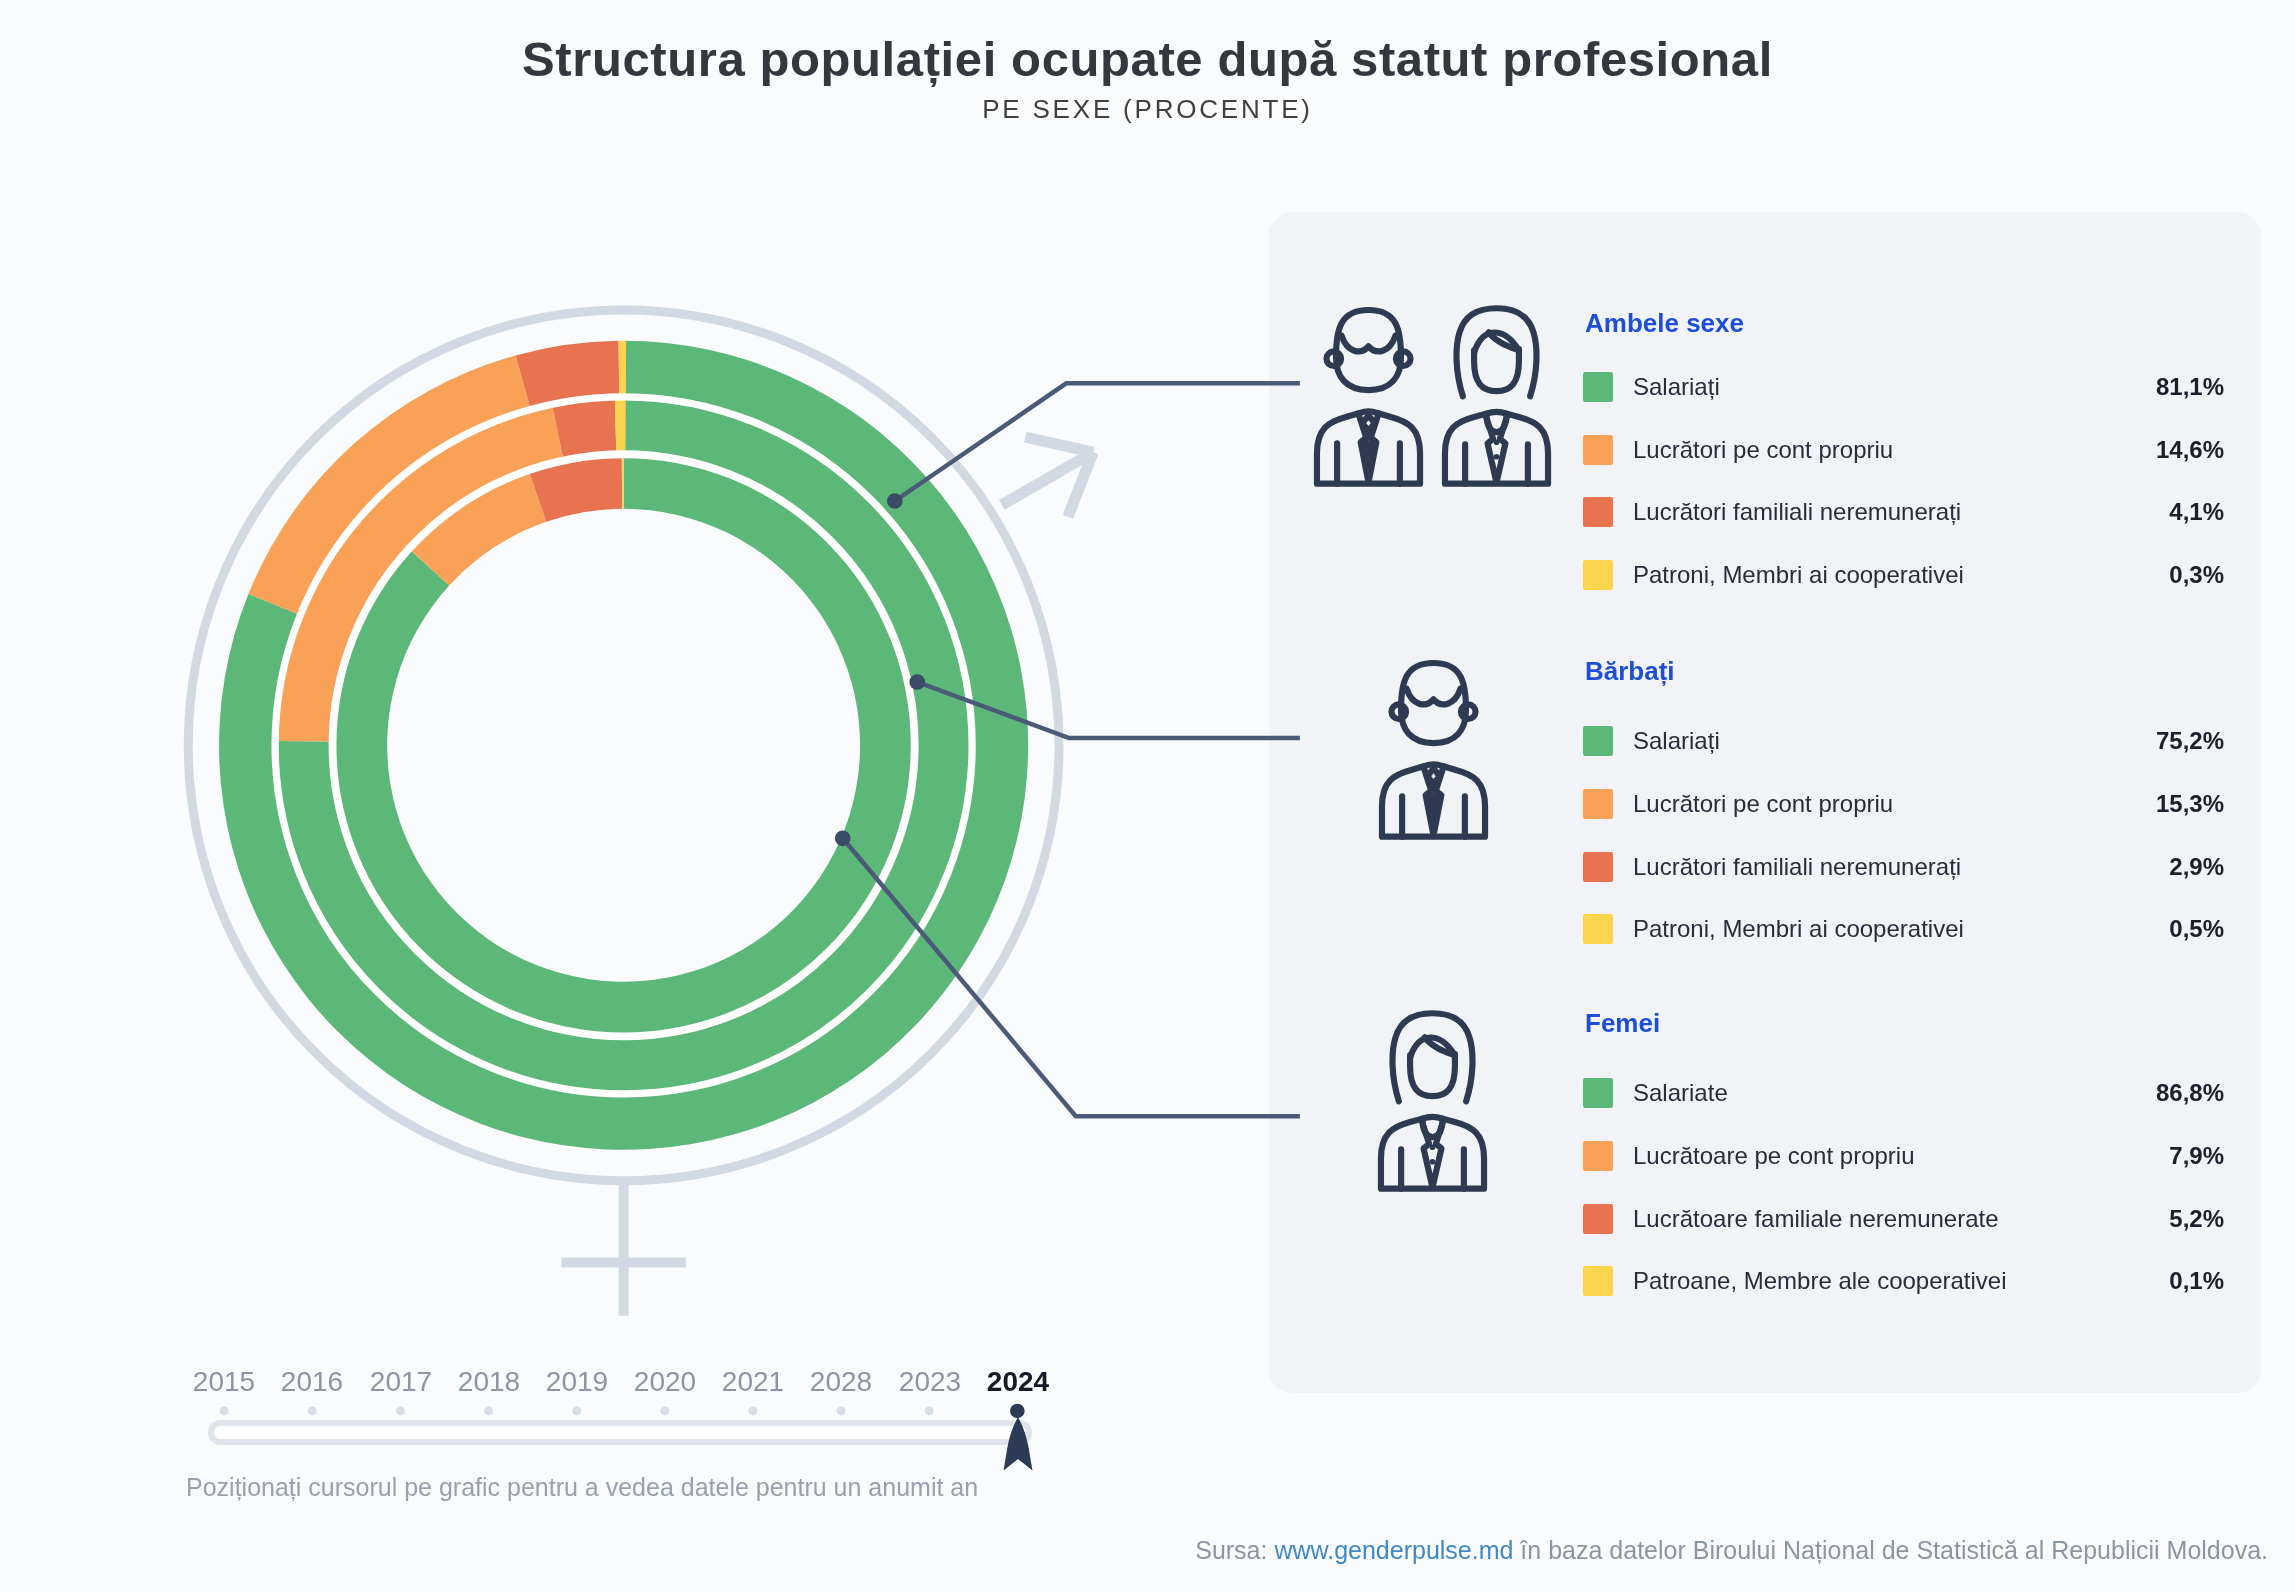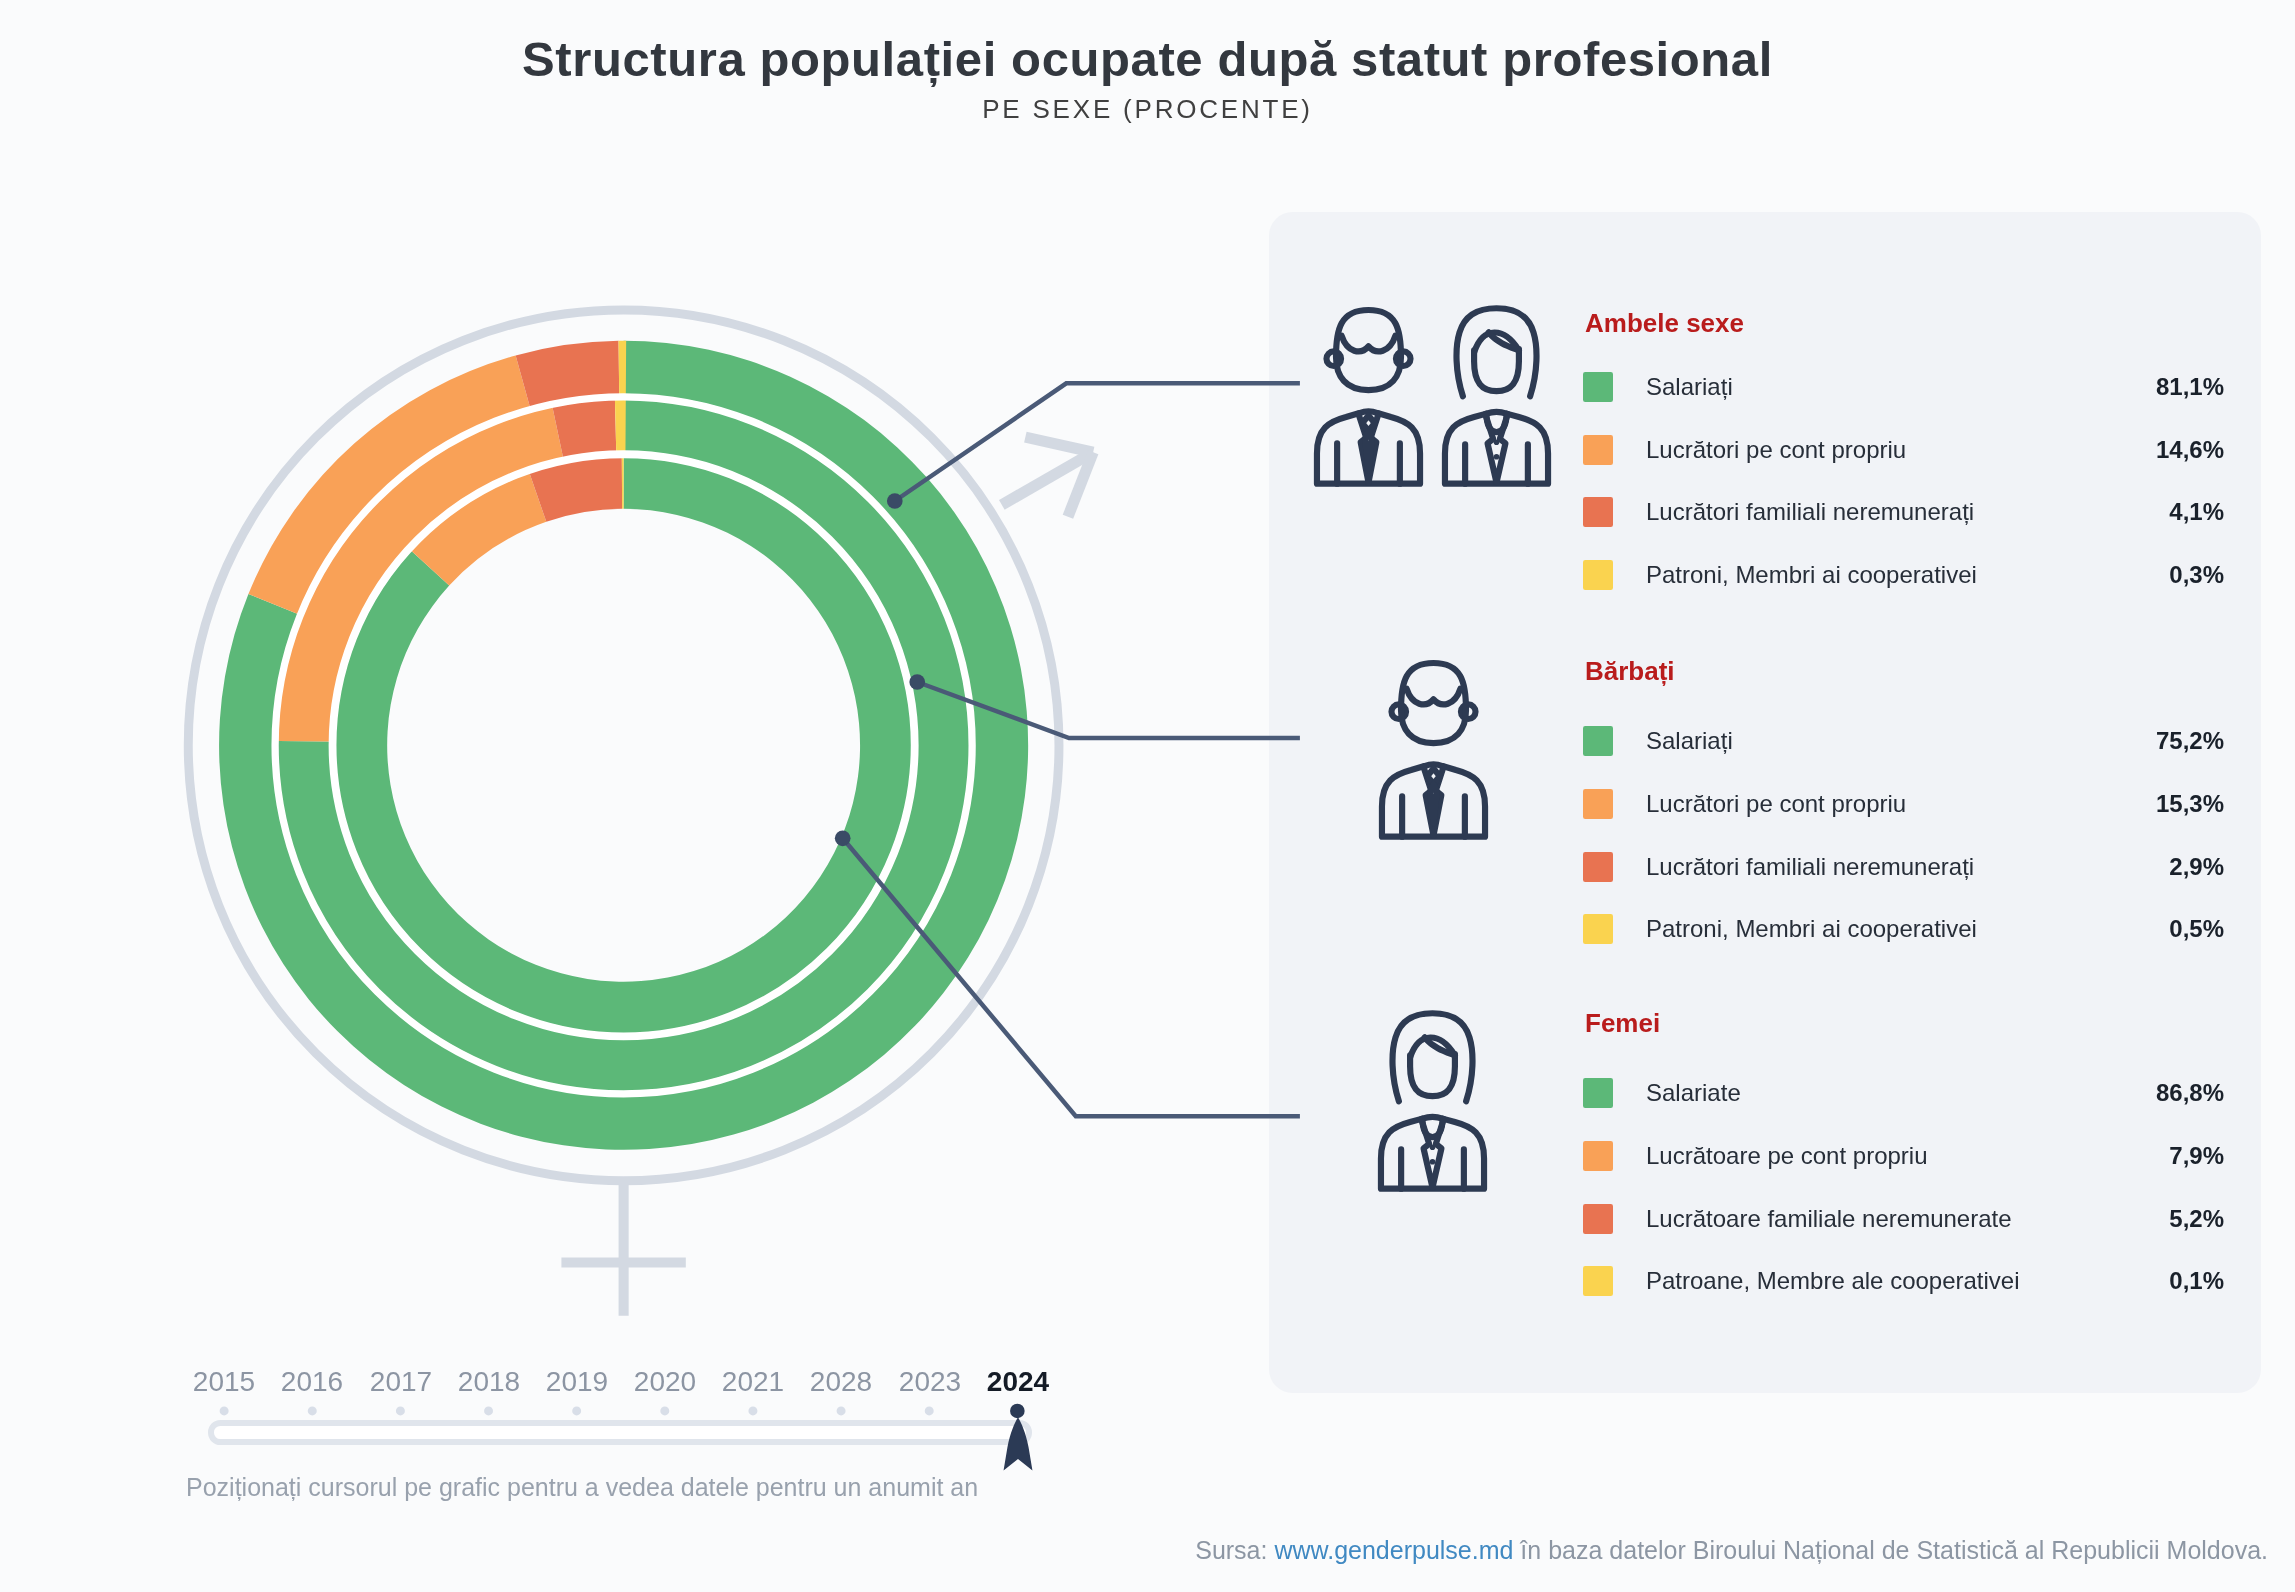--- a/index.html
+++ b/index.html
@@ -7,24 +7,24 @@
     width:2295px;height:1592px;position:relative;overflow:hidden;
     background:#FAFBFC;font-family:"Liberation Sans",sans-serif;
   }
   .title{position:absolute;top:31px;left:0;width:2295px;text-align:center;
     font-size:49px;font-weight:700;color:#33383F;letter-spacing:0.6px}
   .subtitle{position:absolute;top:94px;left:0;width:2295px;text-align:center;
     font-size:26px;font-weight:400;color:#404040;letter-spacing:2.8px}
 
   .panel{position:absolute;left:1269px;top:212px;width:992px;height:1181px;
     background:#F1F3F7;border-radius:23.5px;z-index:1}
-  .group-heading{position:absolute;left:316px;font-size:26px;font-weight:700;color:#b91c1c}
+  .group-heading{position:absolute;left:316px;font-size:26px;font-weight:700;color:#1d4ed8}
   .row{position:absolute;left:314px;width:641px;height:36px;display:flex;align-items:center}
   .chip{width:30px;height:30px;border-radius:2.2px;flex:none}
-  .lbl{margin-left:33px;font-size:24px;color:#272E39}
+  .lbl{margin-left:20px;font-size:24px;color:#272E39}
   .val{margin-left:auto;font-size:24px;font-weight:700;color:#1A212B}
   .icon{position:absolute}
 
   #chart-svg{position:absolute;left:0;top:0;z-index:2}
 
   .year{position:absolute;width:84px;top:1366px;text-align:center;font-size:28px;color:#8C95A3;z-index:3}
   .year.selected{color:#141B26;font-weight:700}
   .track{position:absolute;left:208px;top:1420px;width:824px;height:25px;border-radius:12.3px;
     background:#FFFFFF;border:6.2px solid #E0E5EC;box-sizing:border-box;z-index:2}
   .cursor{position:absolute;left:1003px;top:1416px;z-index:4}

